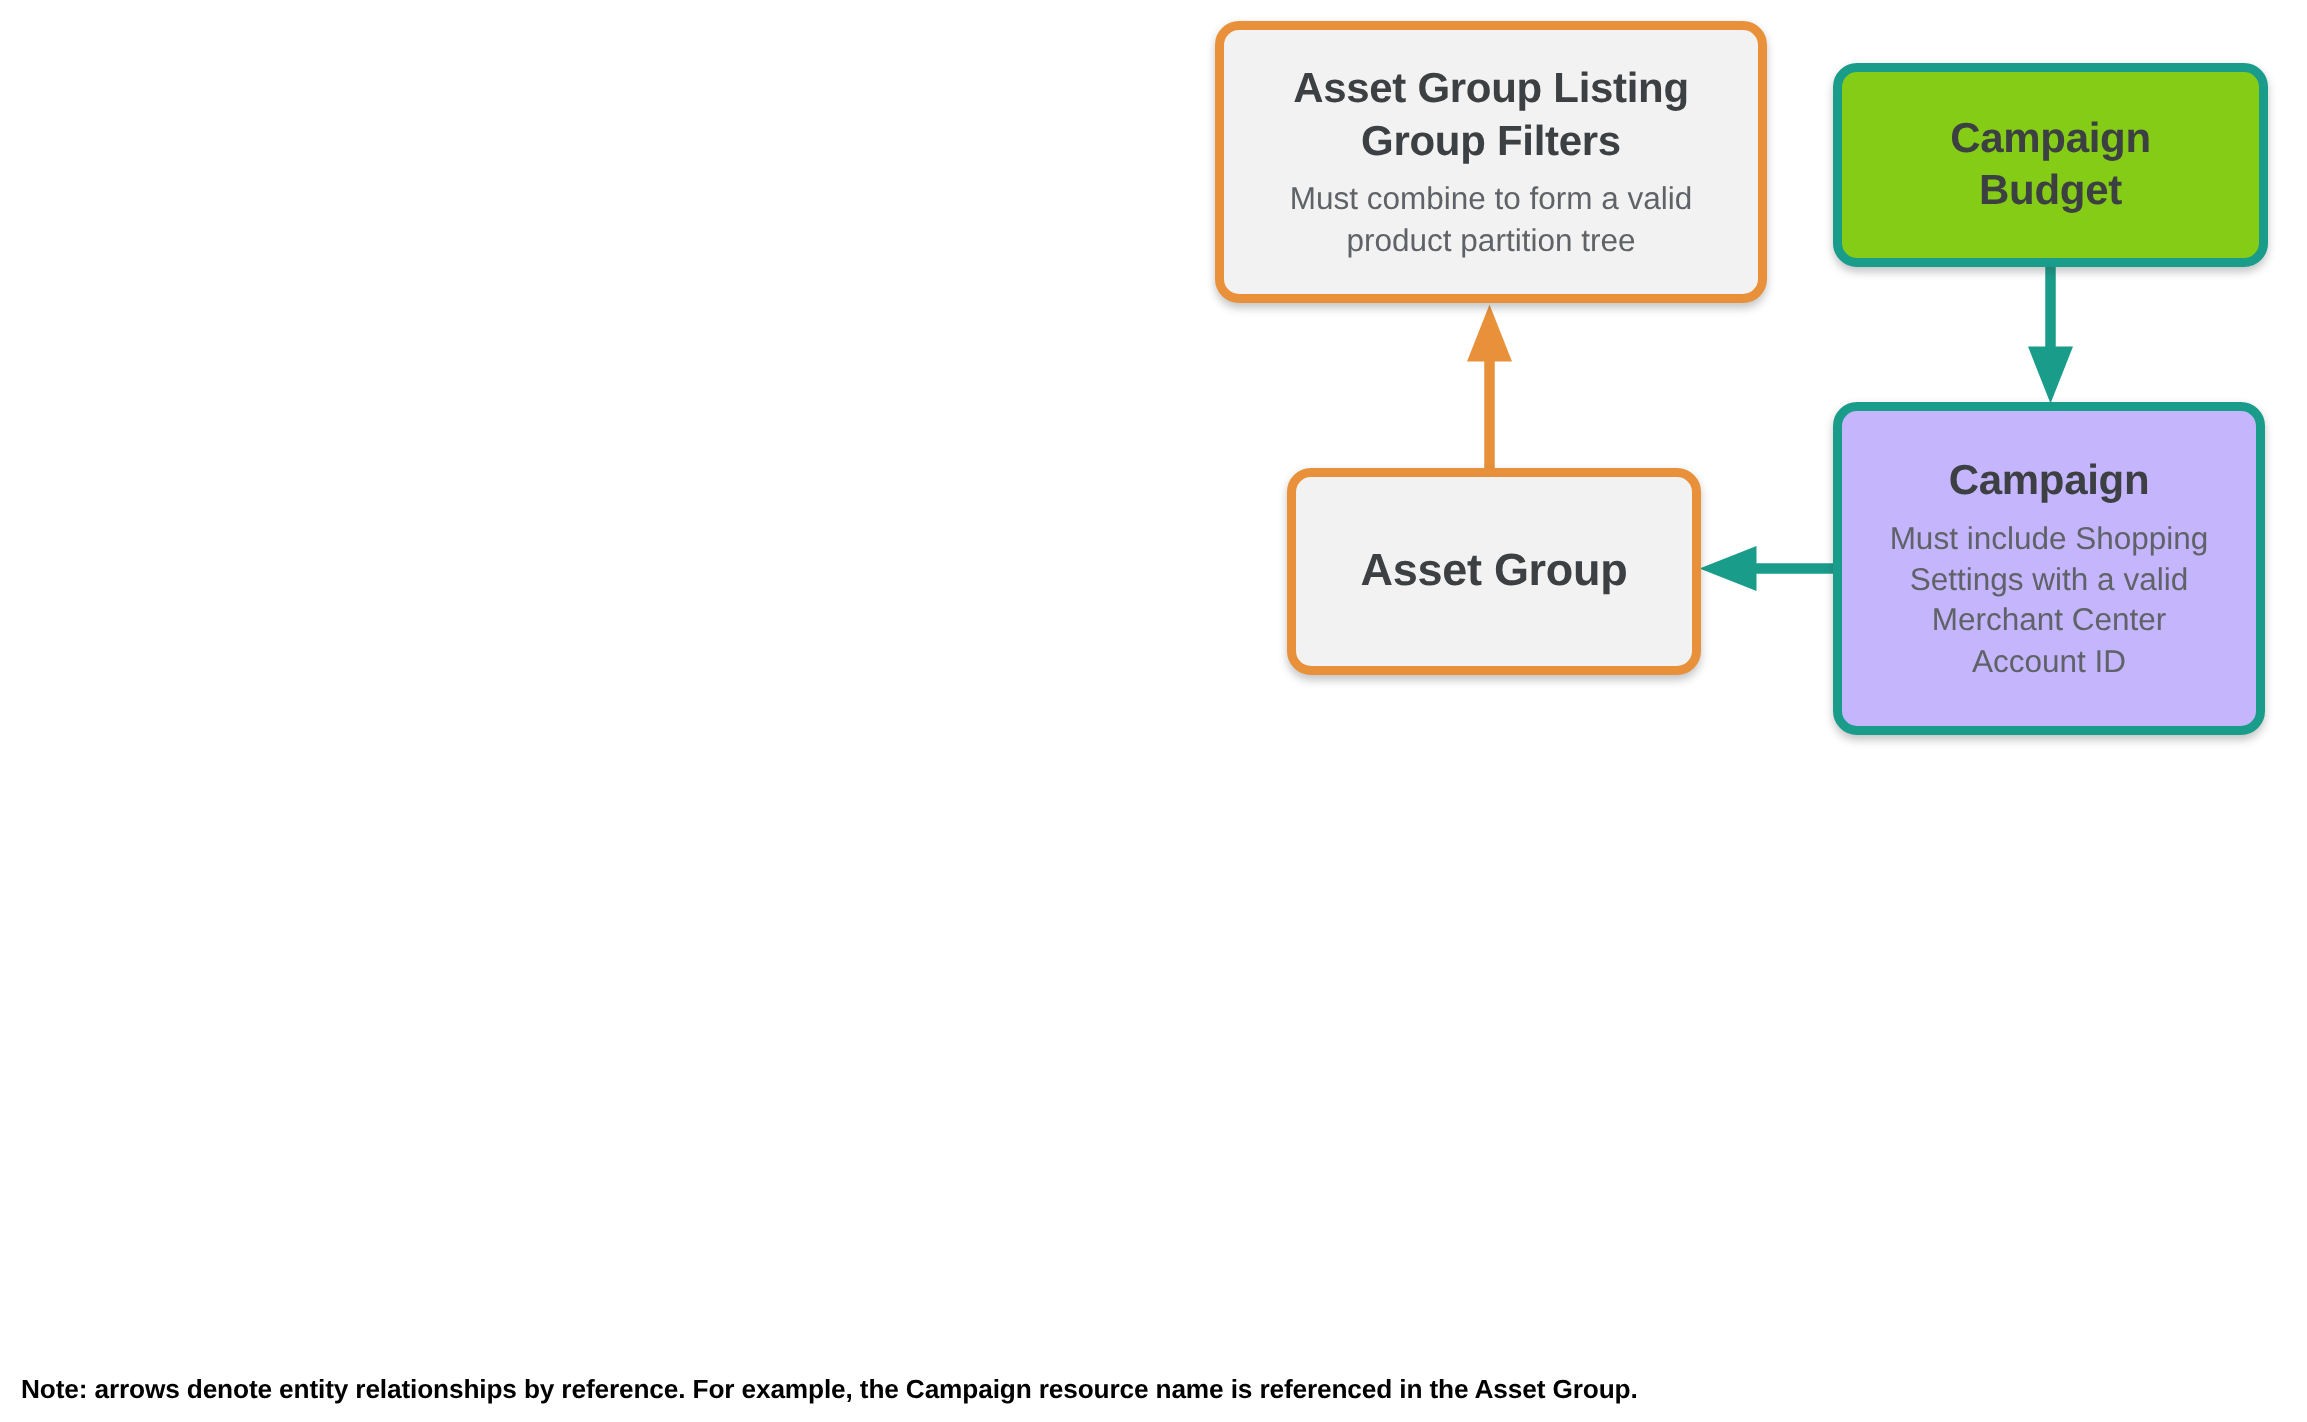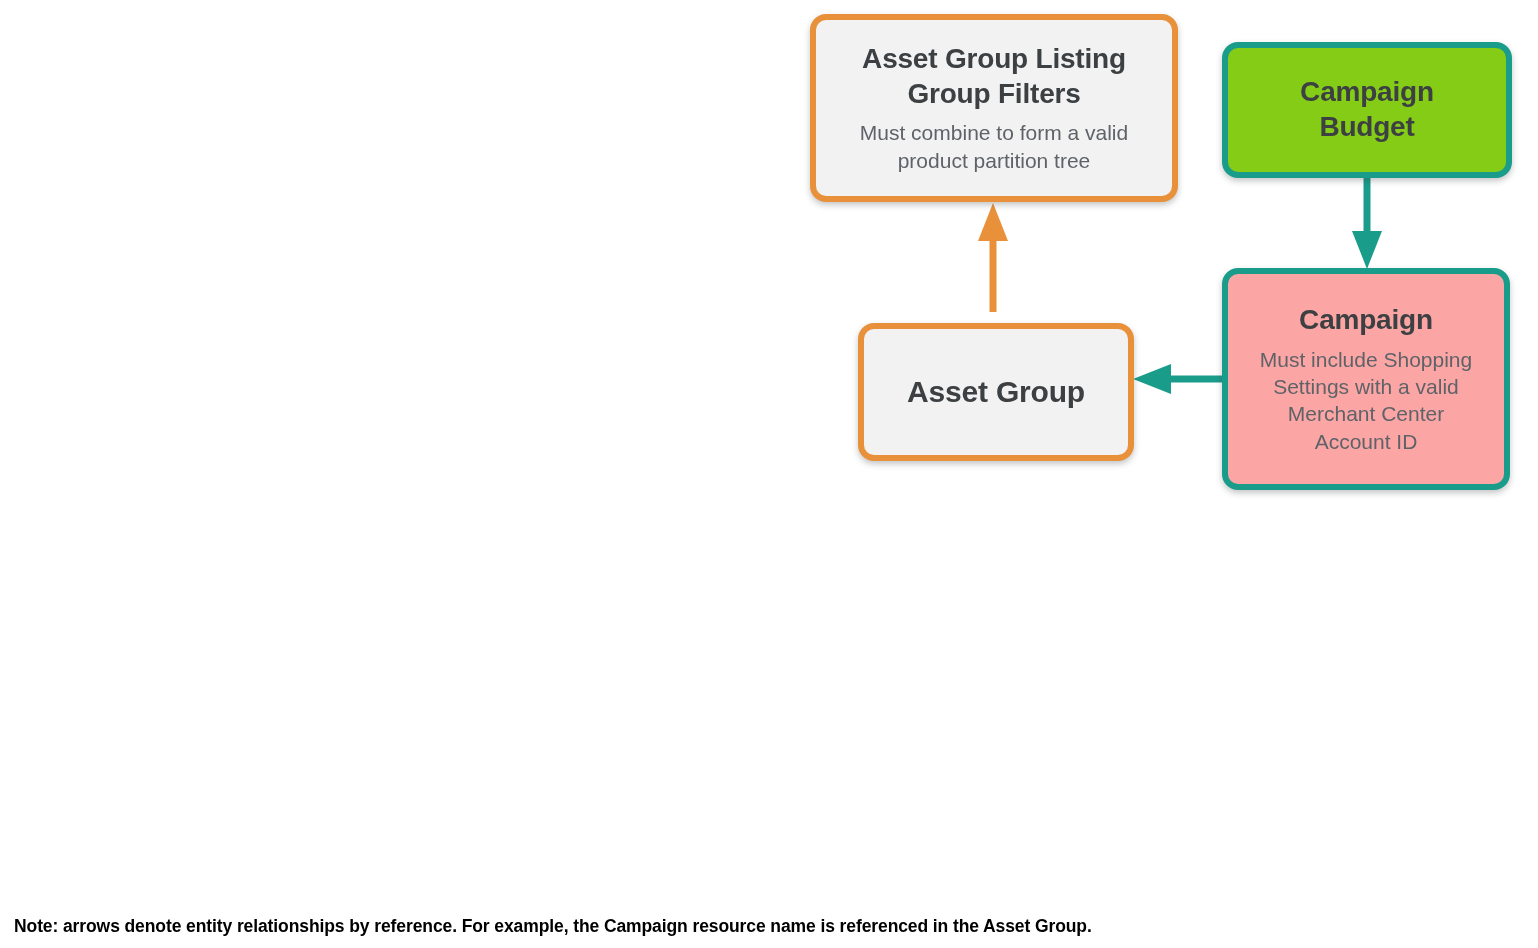--- a/index.html
+++ b/index.html
@@ -55,21 +55,21 @@
     left: 1222px; top: 42px;
     width: 290px; height: 136px;
   }
   #node-budget .node-title { max-width: 180px; }
   #node-campaign {
     left: 1222px; top: 268px;
     width: 288px; height: 222px;
   }
   #node-campaign .node-subtitle { max-width: 232px; }
   #node-assetgroup {
-    left: 858px; top: 323px;
+    left: 858px; top: 312px;
     width: 276px; height: 138px;
   }
   #node-assetgroup .node-title { font-size: 30px; }
   svg.edges {
     position: absolute;
     left: 0; top: 0;
     pointer-events: none;
   }
   .note {
     position: absolute;
@@ -104,21 +104,21 @@
 
   <div class="node" id="node-filters" style="border-color: rgb(232, 145, 58); background: rgb(242, 242, 242);">
     <div class="node-title" style="color: rgb(60, 64, 67);">Asset Group Listing Group Filters</div>
     <div class="node-subtitle" style="color: rgb(95, 99, 104);">Must combine to form a valid product partition tree</div>
   </div>
 
   <div class="node" id="node-budget" style="border-color: rgb(26, 156, 139); background: #84cc16;">
     <div class="node-title" style="color: rgb(60, 64, 67);">Campaign Budget</div>
   </div>
 
-  <div class="node" id="node-campaign" style="border-color: rgb(26, 156, 139); background: #fca5a5;">
+  <div class="node" id="node-campaign" style="border-color: rgb(26, 156, 139); background: #c4b5fd;">
     <div class="node-title" style="color: rgb(60, 64, 67);">Campaign</div>
     <div class="node-subtitle" style="color: rgb(95, 99, 104);">Must include Shopping Settings with a valid Merchant Center Account ID</div>
   </div>
 
   <div class="node" id="node-assetgroup" style="border-color: rgb(232, 145, 58); background: rgb(242, 242, 242);">
     <div class="node-title" style="color: rgb(60, 64, 67);">Asset Group</div>
   </div>
 
   <div class="note" style="color: rgb(0, 0, 0);">Note: arrows denote entity relationships by reference. For example, the Campaign resource name is referenced in the Asset Group.</div>
 

